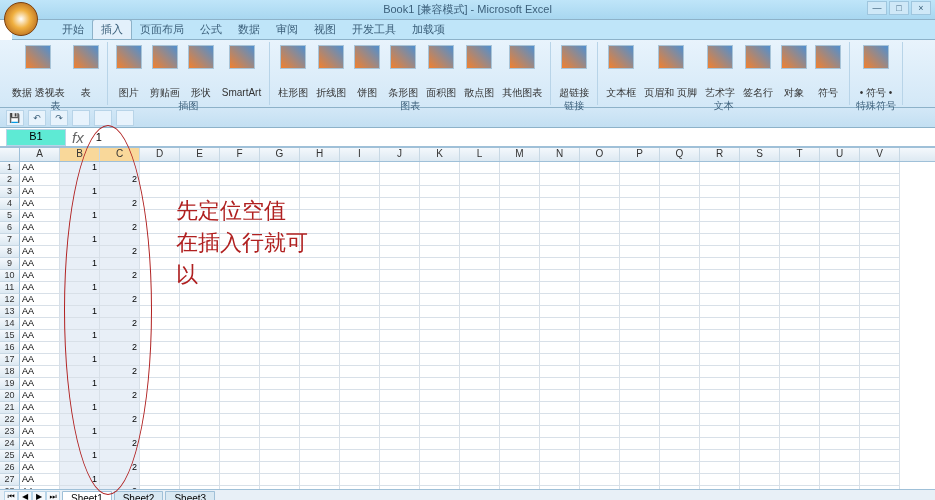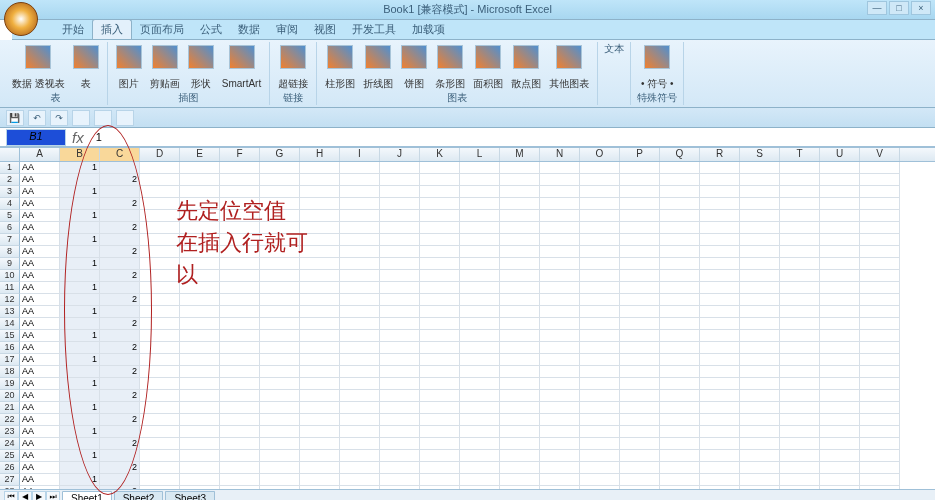--- a/index.html
+++ b/index.html
@@ -9,28 +9,28 @@
   .win-controls { position: absolute; right: 4px; top: 1px; display: flex; gap: 2px; }
   .win-btn { width: 20px; height: 14px; background: #cfe8f7; border: 1px solid #9fc6de; font-size: 9px; text-align: center; line-height: 12px; color: #3b5f7a; cursor: pointer; }
   .office-btn { position: absolute; left: 4px; top: 2px; width: 34px; height: 34px; border-radius: 50%; background: radial-gradient(#fff,#f0b040 40%,#a05010); border: 1px solid #7a4010; z-index: 10; }
   .ribbon-tabs { height: 20px; background: linear-gradient(#bfe5f9,#bfe5f9); padding-left: 42px; display: flex; align-items: flex-end; border-bottom: 1px solid #8db2c9; margin-left: 12px; }
   .tab { padding: 2px 8px; font-size: 11px; color: #3b5f7a; cursor: pointer; }
   .tab.active { background: #e3f0fb; border: 1px solid #8db2c9; border-bottom: none; border-radius: 3px 3px 0 0; }
   .ribbon { height: 68px; background: linear-gradient(#e8f3fc,#d3e8f7); border-bottom: 1px solid #8db2c9; display: flex; padding: 2px 4px; }
   .group { border-right: 1px solid #b8d4e8; padding: 0 6px; display: flex; flex-direction: column; justify-content: space-between; align-items: center; }
   .group-items { display: flex; gap: 4px; align-items: flex-start; flex: 1; padding-top: 2px; }
   .group-label { font-size: 10px; color: #3b5f7a; }
-  .ritem { display: flex; flex-direction: column; align-items: center; gap: 9px; cursor: pointer; padding: 1px 2px; }
+  .ritem { display: flex; flex-direction: column; align-items: center; gap: 18px; cursor: pointer; padding: 1px 2px; }
   .ritem-icon { width: 18px; height: 18px; border: 1px solid #a8c4d8; background: #fff; }
   .ritem-icon.big { width: 26px; height: 24px; }
   .ritem-label { font-size: 10px; color: #333; line-height: 11px; text-align: center; }
   .qat { height: 20px; background: linear-gradient(#d3e8f7,#c3dff2); display: flex; align-items: center; padding: 0 6px; gap: 4px; border-bottom: 1px solid #8db2c9; }
   .qbtn { width: 18px; height: 16px; background: #e8f3fc; border: 1px solid #b8d4e8; cursor: pointer; font-size: 9px; text-align: center; line-height: 14px; color: #3b5f7a; }
   .formula-bar { height: 19px; display: flex; align-items: center; border-bottom: 1px solid #9fc0d8; background: #fff; }
-  .name-box { width: 60px; height: 17px; border: 1px solid #b8d4e8; text-align: center; font-size: 11px; margin-left: 6px; background: #1d4ed8; font-style: italic; }
+  .name-box { width: 60px; height: 17px; border: 1px solid #b8d4e8; text-align: center; font-size: 11px; margin-left: 6px; background: #5eead4; }
   .fx { margin: 0 6px; font-style: italic; font-size: 15px; color: #666; }
   .fval { flex: 1; font-size: 11px; padding-left: 6px; }
   .grid-area { position: relative; height: 342px; overflow: hidden; background: #fff; border-top: 1px solid #9fc0d8; }
   .colhdr-row { display: flex; height: 14px; background: linear-gradient(#f4f8fc,#dde9f2); border-bottom: 1px solid #9fc0d8; }
   .corner { width: 20px; border-right: 1px solid #9fc0d8; background: linear-gradient(#f4f8fc,#dde9f2); }
   .colhdr { width: 40px; text-align: center; font-size: 10px; border-right: 1px solid #c8d8e4; color: #333; }
   .colhdr.sel { background: #f9d89a; }
   .rows { height: 328px; overflow-y: auto; overflow-x: hidden; }
   .row { display: flex; height: 12px; }
   .rowhdr { width: 20px; background: linear-gradient(#f4f8fc,#dde9f2); border-right: 1px solid #9fc0d8; border-bottom: 1px solid #c8d8e4; text-align: center; font-size: 9px; color: #333; }
@@ -104,59 +104,86 @@
           <div class="ritem-icon big chart-icon"></div>
           <div class="ritem-label">SmartArt</div>
         </div>
       </div>
       <div class="group-label">插图</div>
     </div>
     <div class="group">
       <div class="group-items">
         <div class="ritem">
           <div class="ritem-icon big chart-icon"></div>
+          <div class="ritem-label">柱形图</div>
+        </div>
+        <div class="ritem">
+          <div class="ritem-icon big chart-icon"></div>
+          <div class="ritem-label">折线图</div>
+        </div>
+        <div class="ritem">
+          <div class="ritem-icon big chart-icon"></div>
+          <div class="ritem-label">饼图</div>
+        </div>
+        <div class="ritem">
+          <div class="ritem-icon big chart-icon"></div>
+          <div class="ritem-label">条形图</div>
+        </div>
+        <div class="ritem">
+          <div class="ritem-icon big chart-icon"></div>
+          <div class="ritem-label">面积图</div>
+        </div>
+        <div class="ritem">
+          <div class="ritem-icon big chart-icon"></div>
+          <div class="ritem-label">散点图</div>
+        </div>
+        <div class="ritem">
+          <div class="ritem-icon big chart-icon"></div>
+          <div class="ritem-label">其他图表</div>
+        </div>
+      </div>
+      <div class="group-label">图表</div>
+    </div>
+    <div class="group">
+      <div class="group-items">
+        <div class="ritem">
+          <div class="ritem-icon big chart-icon"></div>
           <div class="ritem-label">超链接</div>
         </div>
       </div>
       <div class="group-label">链接</div>
     </div>
     <div class="group">
       <div class="group-items">
         <div class="ritem">
           <div class="ritem-icon big chart-icon"></div>
-          <div class="ritem-label">柱形图</div>
-        </div>
-        <div class="ritem">
-          <div class="ritem-icon big chart-icon"></div>
-          <div class="ritem-label">折线图</div>
-        </div>
-        <div class="ritem">
-          <div class="ritem-icon big chart-icon"></div>
-          <div class="ritem-label">饼图</div>
-        </div>
-        <div class="ritem">
-          <div class="ritem-icon big chart-icon"></div>
-          <div class="ritem-label">条形图</div>
-        </div>
-        <div class="ritem">
-          <div class="ritem-icon big chart-icon"></div>
-          <div class="ritem-label">面积图</div>
-        </div>
-        <div class="ritem">
-          <div class="ritem-icon big chart-icon"></div>
-          <div class="ritem-label">散点图</div>
-        </div>
-        <div class="ritem">
-          <div class="ritem-icon big chart-icon"></div>
-          <div class="ritem-label">其他图表</div>
-        </div>
-      </div>
-      <div class="group-label">图表</div>
-    </div>
-    <div class="group">
+          <div class="ritem-label">文本框</div>
+        </div>
+        <div class="ritem">
+          <div class="ritem-icon big chart-icon"></div>
+          <div class="ritem-label">页眉和
+页脚</div>
+        </div>
+        <div class="ritem">
+          <div class="ritem-icon big chart-icon"></div>
+          <div class="ritem-label">艺术字</div>
+        </div>
+        <div class="ritem">
+          <div class="ritem-icon big chart-icon"></div>
+          <div class="ritem-label">签名行</div>
+        </div>
+        <div class="ritem">
+          <div class="ritem-icon big chart-icon"></div>
+          <div class="ritem-label">对象</div>
+        </div>
+        <div class="ritem">
+          <div class="ritem-icon big chart-icon"></div>
+          <div class="ritem-label">符号</div>
+        </div>
+      </div>
       <div class="group-label">文本</div>
     </div>
     <div class="group">
       <div class="group-items">
         <div class="ritem">
           <div class="ritem-icon big chart-icon"></div>
           <div class="ritem-label">• 符号 •</div>
         </div>
       </div>
       <div class="group-label">特殊符号</div>

